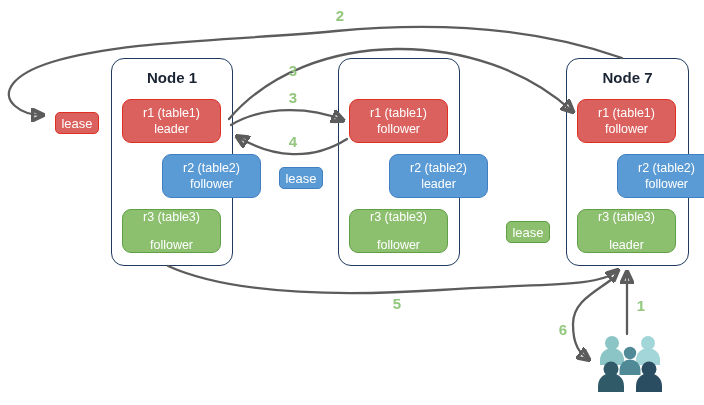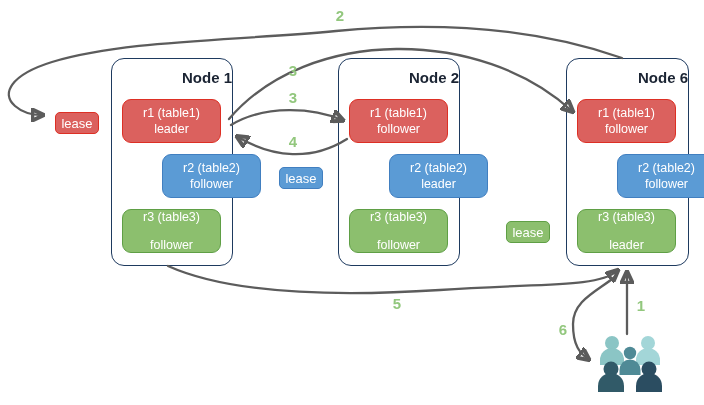--- a/index.html
+++ b/index.html
@@ -7,21 +7,21 @@
     position:relative;width:704px;height:405px;overflow:hidden;
     background:#ffffff;font-family:"Liberation Sans",sans-serif;
   }
   
   .node{
     position:absolute;top:58px;width:122px;height:208px;
     background:#ffffff;border:1.6px solid #1e3a5f;border-radius:13px;
     box-sizing:border-box;z-index:1;
   }
   .node-title{
-    position:absolute;top:10px;left:0;width:100%;text-align:right;
+    position:absolute;top:10px;left:0;width:100%;text-align:center;
     font-size:15px;font-weight:bold;color:#1b2433;
   }
   .replica{
     position:absolute;left:10px;width:99px;height:44px;
     border-radius:9px;box-sizing:border-box;border:1.6px solid transparent;
     display:flex;flex-direction:column;align-items:center;justify-content:center;
     color:#ffffff;font-size:12.5px;line-height:1.32;text-align:center;
   }
   .rep-0{top:40px;} .rep-1{top:95px;} .rep-2{top:150px;gap:12px;}
   .rep-red  {background:#db615e;border-color:#dd2f24;}
@@ -63,37 +63,36 @@
       <span>r2 (table2)</span>
       <span>follower</span>
     </div>
     <div class="replica rep-2 rep-green">
       <span>r3 (table3)</span>
       <span>follower</span>
     </div>
   </div>
 
   <div class="node" style="left:338px">
-    <div class="node-title">Node 2</div>
     <div class="replica rep-0 rep-red">
       <span>r1 (table1)</span>
       <span>follower</span>
     </div>
     <div class="replica rep-1 rep-blue">
       <span>r2 (table2)</span>
       <span>leader</span>
     </div>
     <div class="replica rep-2 rep-green">
       <span>r3 (table3)</span>
       <span>follower</span>
     </div>
   </div>
 
   <div class="node" style="left:566px;width:123px">
-    <div class="node-title">Node 6</div>
+    <div class="node-title">Node 7</div>
     <div class="replica rep-0 rep-red">
       <span>r1 (table1)</span>
       <span>follower</span>
     </div>
     <div class="replica rep-1 rep-blue">
       <span>r2 (table2)</span>
       <span>follower</span>
     </div>
     <div class="replica rep-2 rep-green">
       <span>r3 (table3)</span>

